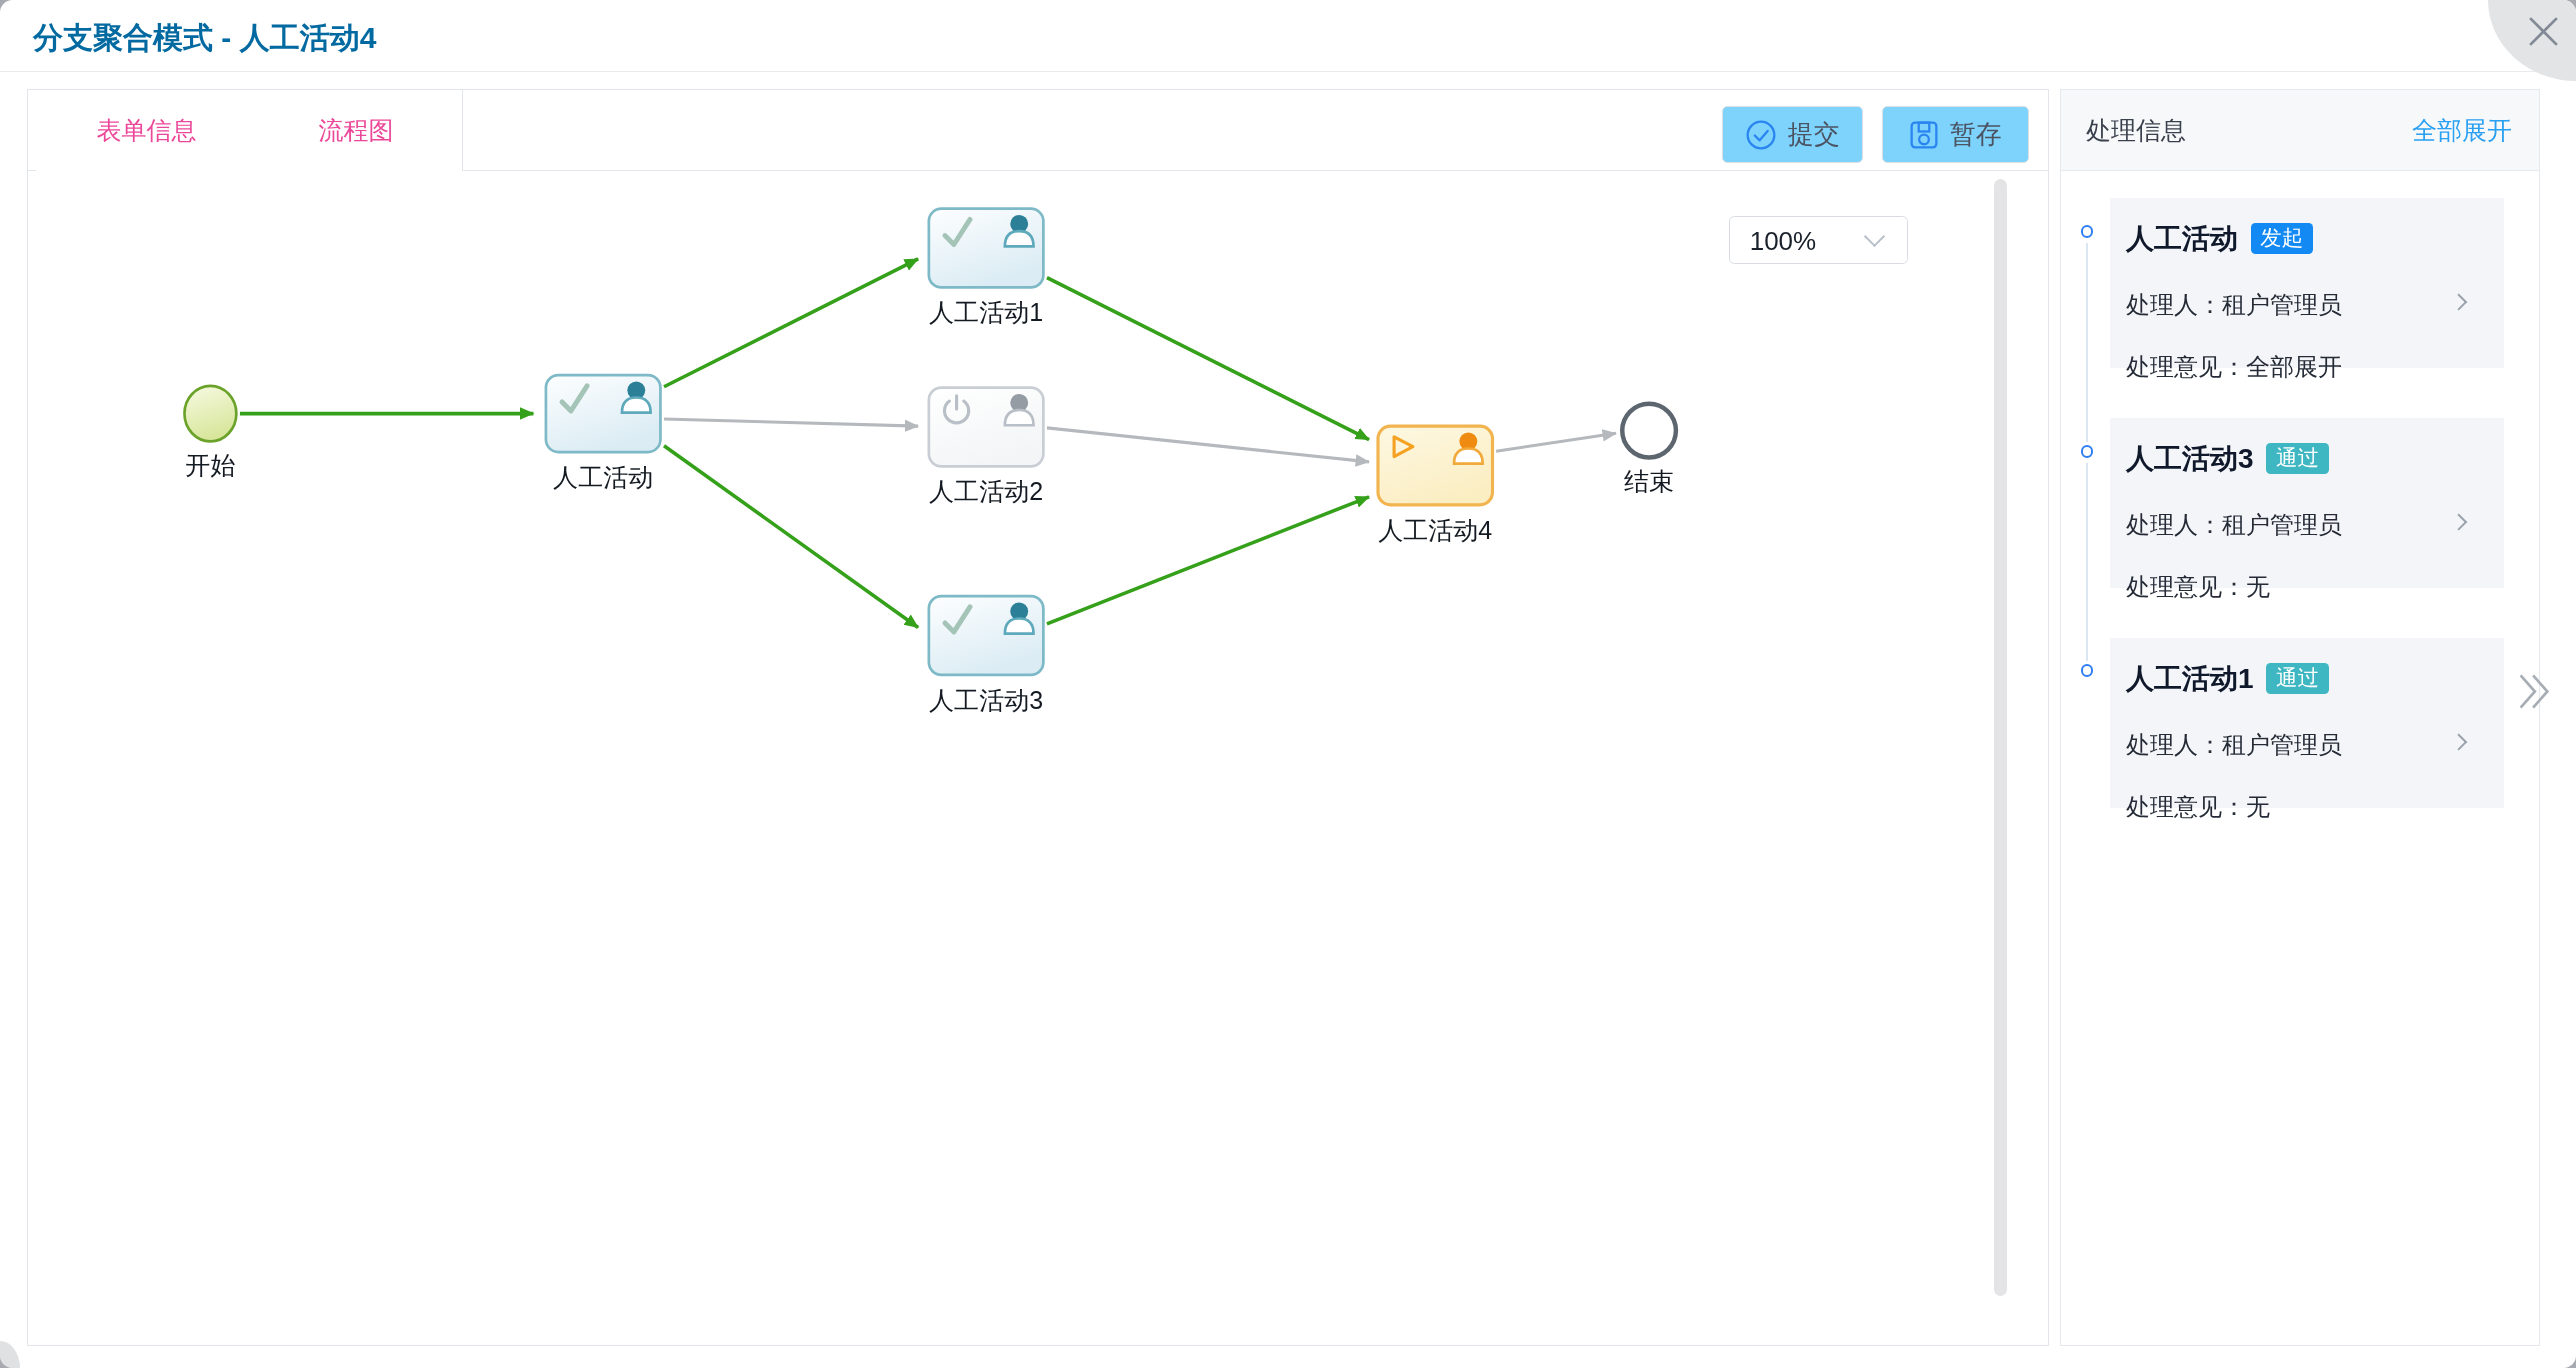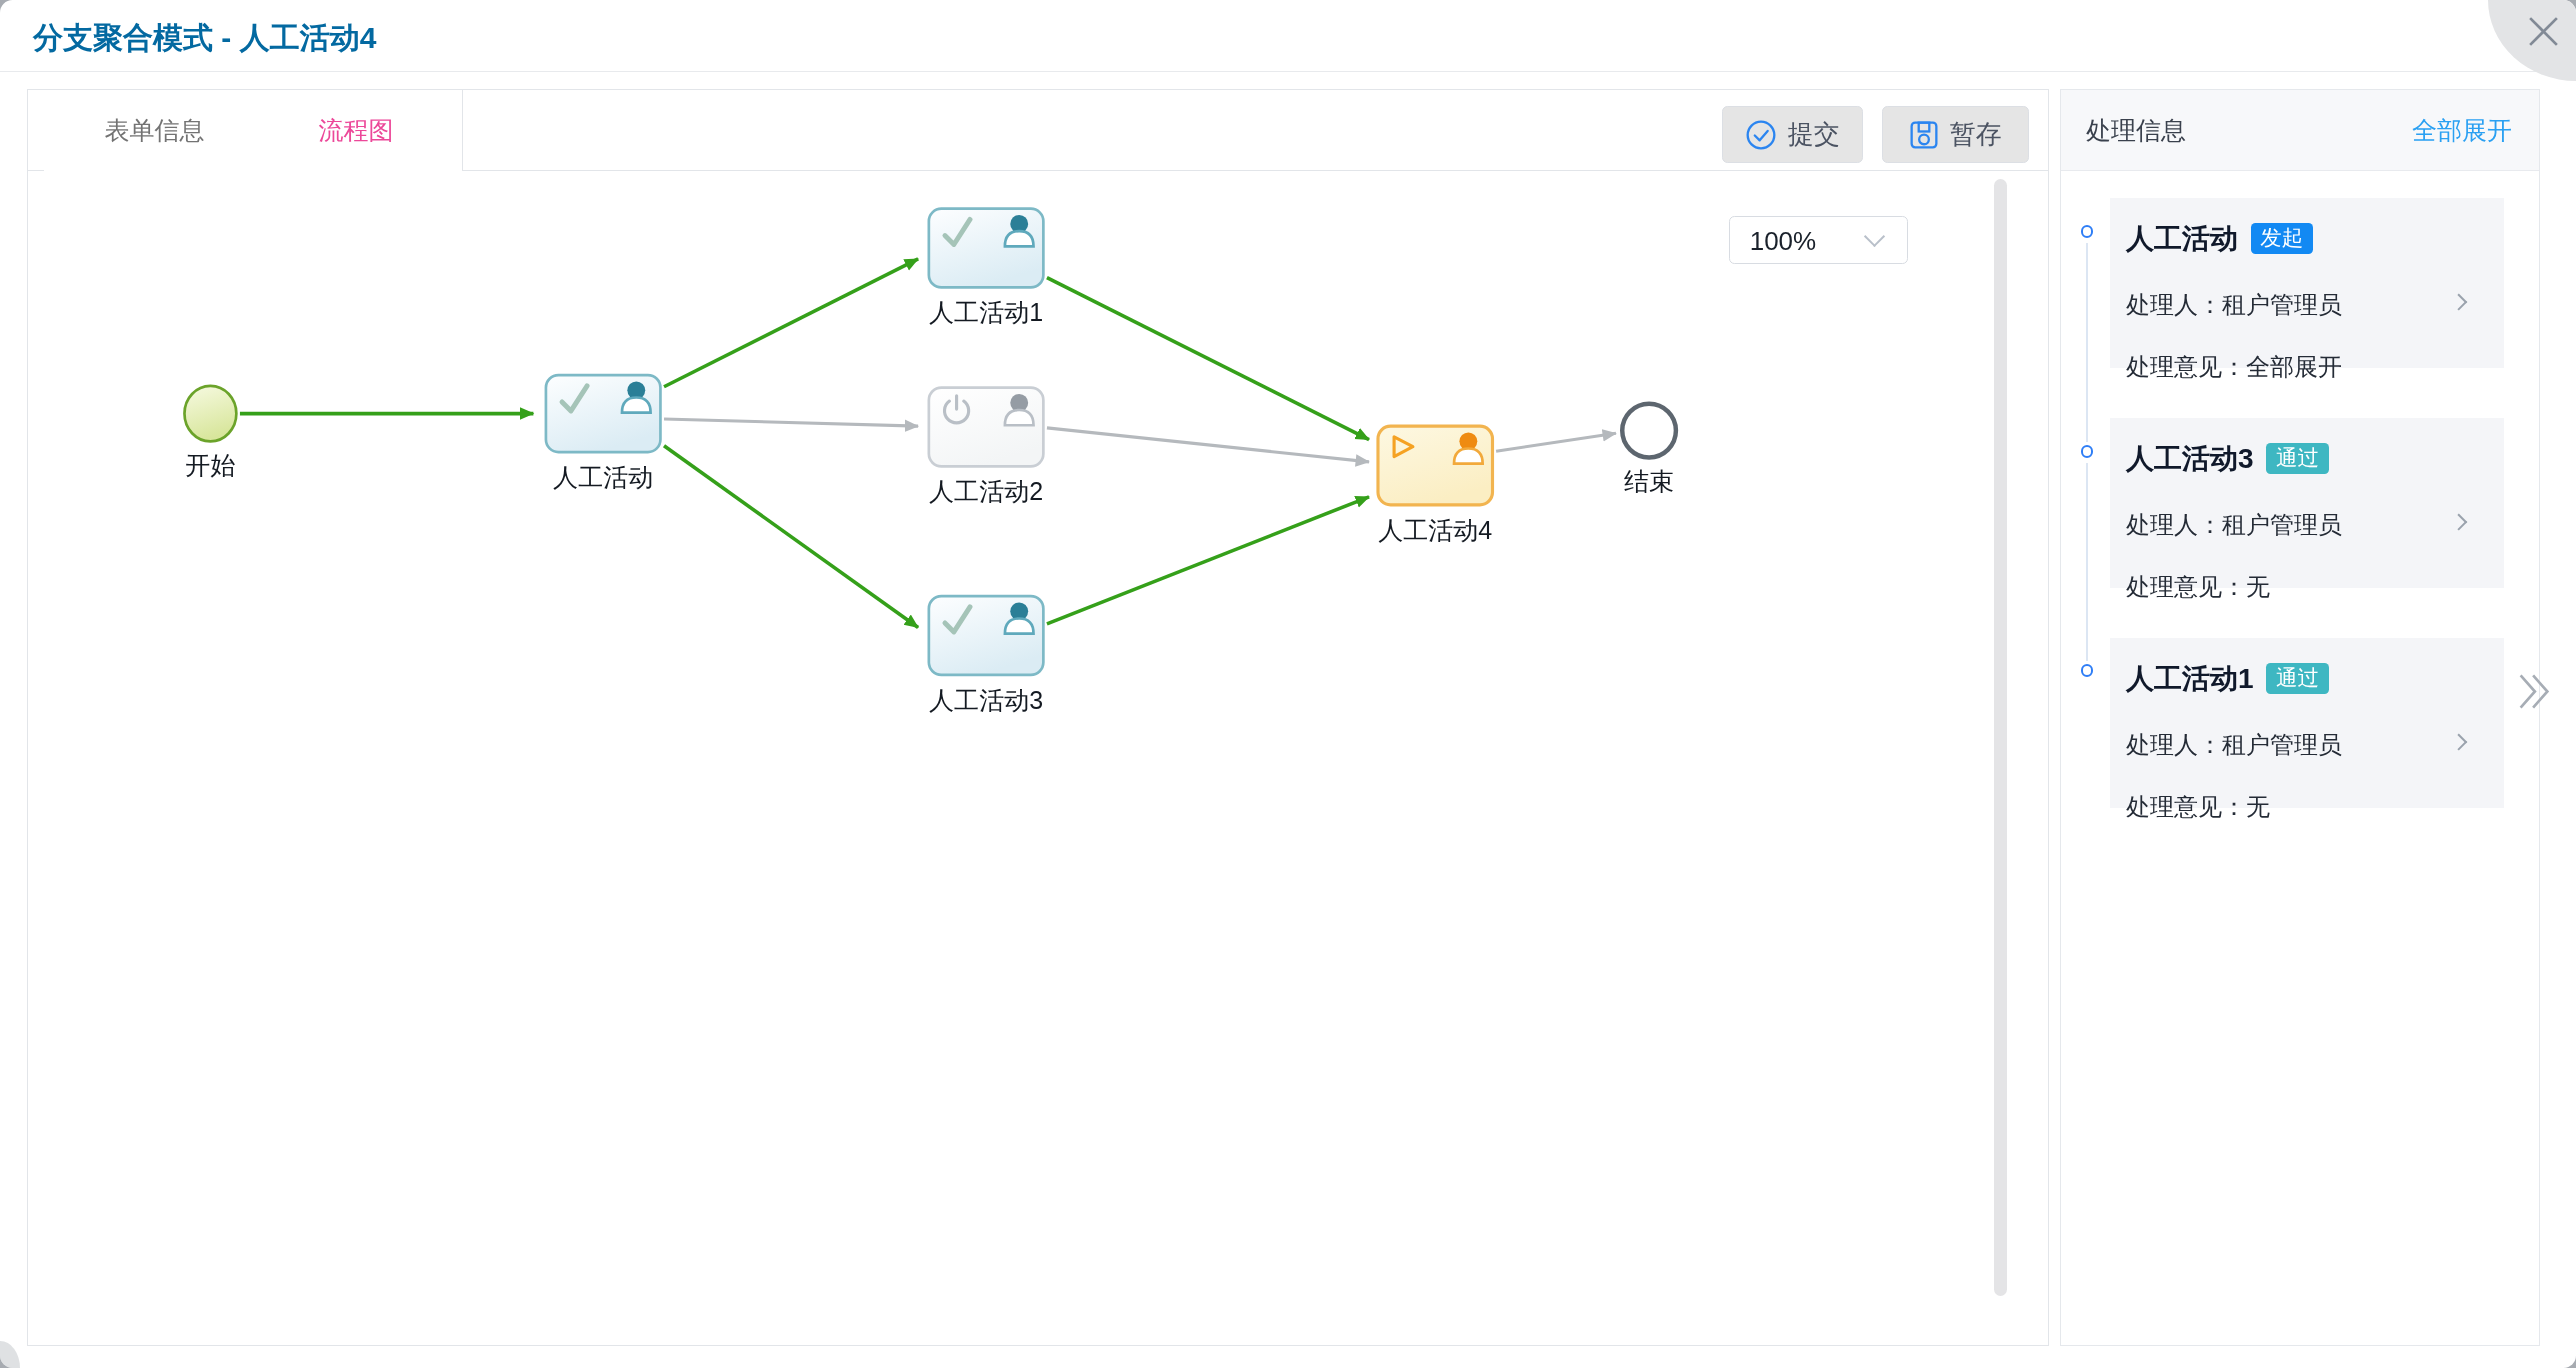--- a/index.html
+++ b/index.html
@@ -9,24 +9,24 @@
   
   .page-title { position:absolute; left:33px; top:18px; font-size:30px; font-weight:bold; color:#0369a1; }
   .title-divider { position:absolute; left:0; top:71px; width:100%; height:0.9px; background:#e8eaed; }
   .close-btn { position:absolute; top:0; right:0; width:88px; height:81px; background:#e3e4e6; border-bottom-left-radius:100%; cursor:pointer; }
   .close-btn svg { position:absolute; right:12.5px; top:10.7px; }
 
   
   .content-box { position:absolute; left:27px; top:89px; width:2022px; height:1257px; border:0.9px solid #e2e5e9; background:#fff; }
   .tab-row { position:absolute; left:0; top:0; width:100%; height:81px; border-bottom:0.9px solid #e2e5e9; }
   .tab { position:absolute; top:0; height:81px; border-right:0.9px solid #e2e5e9; display:flex; align-items:center; justify-content:center; font-size:25px; cursor:pointer; background:#fff; }
-  .tab-form { left:16px; width:222px; color:#737373; }
+  .tab-form { left:8px; width:222px; color:#ec4899; }
   .tab-flow { left:222px; width:213px; color:#ec4899; }
 
-  .toolbar-btn { position:absolute; height:57px; border:0.9px solid #dcdfe4; border-radius:5.4px; background:#e5e5e5; display:flex; align-items:center; justify-content:center; gap:10.7px; font-size:26px; color:#4b5362; cursor:pointer; }
+  .toolbar-btn { position:absolute; height:57px; border:0.9px solid #dcdfe4; border-radius:5.4px; background:#7dd3fc; display:flex; align-items:center; justify-content:center; gap:10.7px; font-size:26px; color:#4b5362; cursor:pointer; }
   .btn-submit { left:1722px; top:106px; width:141px; }
   .btn-draft  { left:1882px; top:106px; width:147px; }
 
   
   .flow-svg { position:absolute; left:27px; top:171px; }
   .flow-label { font-size:28px; fill:#141a22; }
   .zoom-select { position:absolute; left:1729px; top:216px; width:179px; height:48px; background:#fff; border:0.9px solid #d8dce2; border-radius:5.4px; cursor:pointer; }
   .zoom-select .val { position:absolute; left:19.7px; top:9px; font-size:26px; color:#1a212b; }
   .chev-down { position:absolute; right:25px; top:11.6px; width:15px; height:15px; border-right:2.7px solid #b9c0ca; border-bottom:2.7px solid #b9c0ca; transform:rotate(45deg); }
   .canvas-scrollbar { position:absolute; left:1994px; top:179px; width:13.4px; height:1117px; background:#e4e4e6; border-radius:7.2px; }

